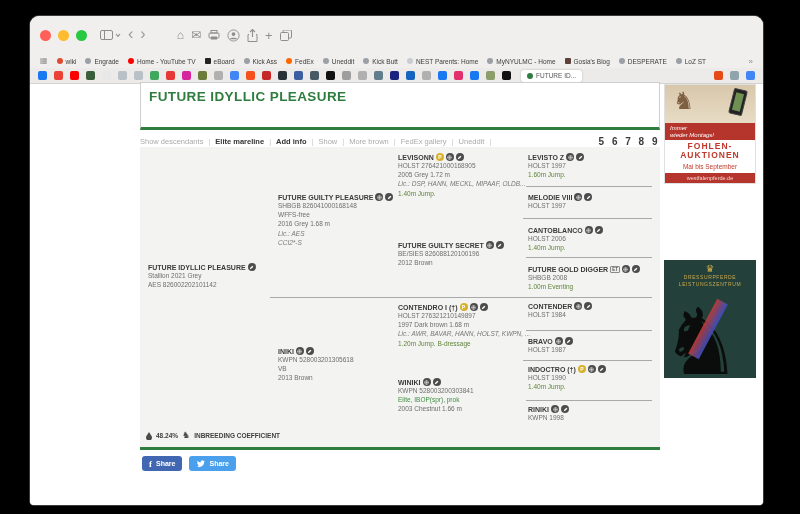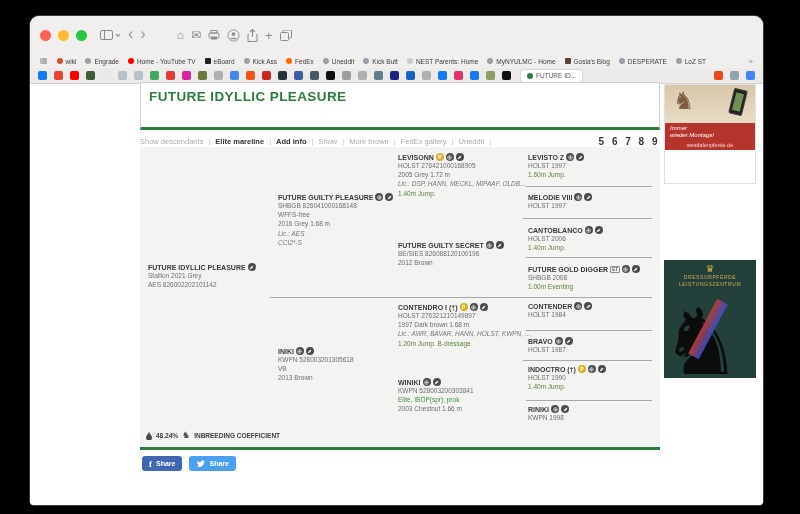--- a/index.html
+++ b/index.html
@@ -602,20 +602,25 @@
       <div class="ad1photo">
         <span class="foal">♞</span>
         <span class="ad1phone">
               <span class="scr"></span>
             </span>
       </div>
       <div class="ad1red">
         <div>Immer</div>
         <div>wieder Montags!</div>
       </div>
+      <div class="ad1white">
+        <div class="ad1t">FOHLEN-</div>
+        <div class="ad1t">AUKTIONEN</div>
+        <div class="ad1s">Mai bis September</div>
+      </div>
       <div class="ad1foot">westfalenpferde.de</div>
     </div>
 
     <div class="ad" id="ad2">
       <div class="ad2emb">♛</div>
       <div class="ad2t">
         <div>DRESSURPFERDE</div>
         <div>LEISTUNGSZENTRUM</div>
       </div>
       <div class="ad2horse">♞</div>

